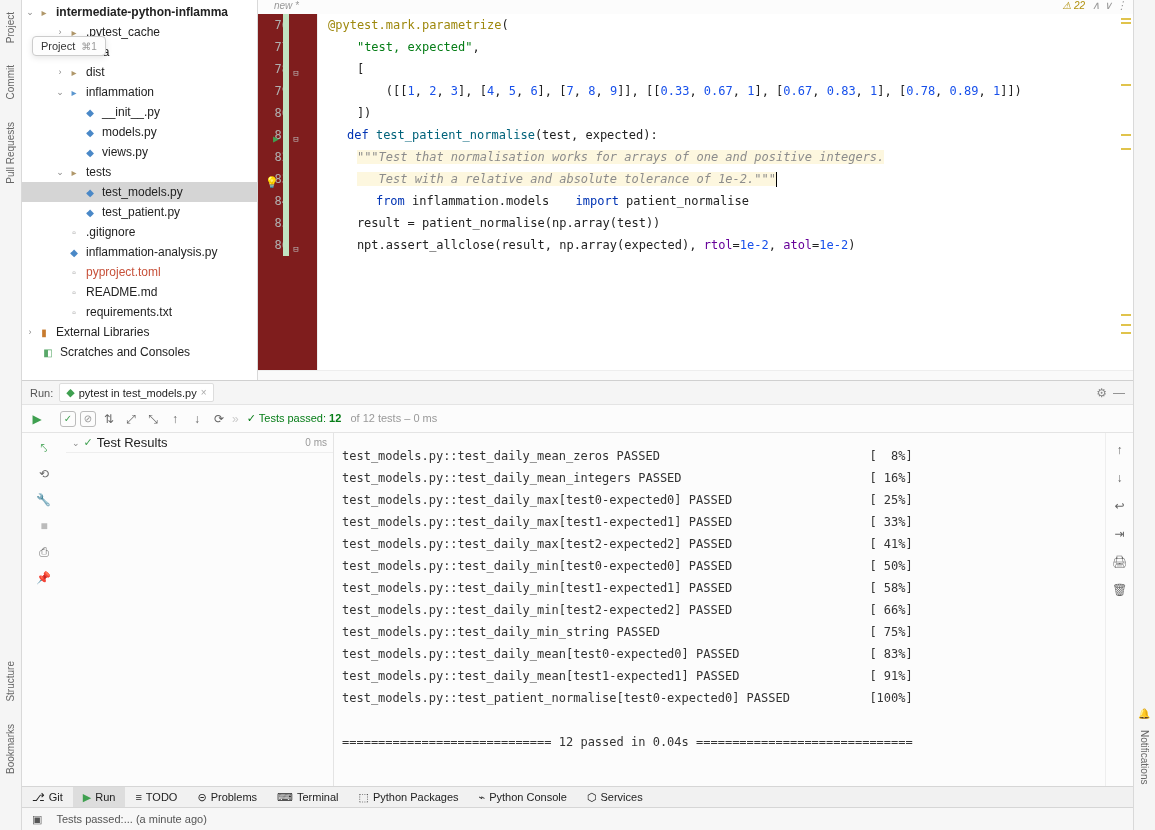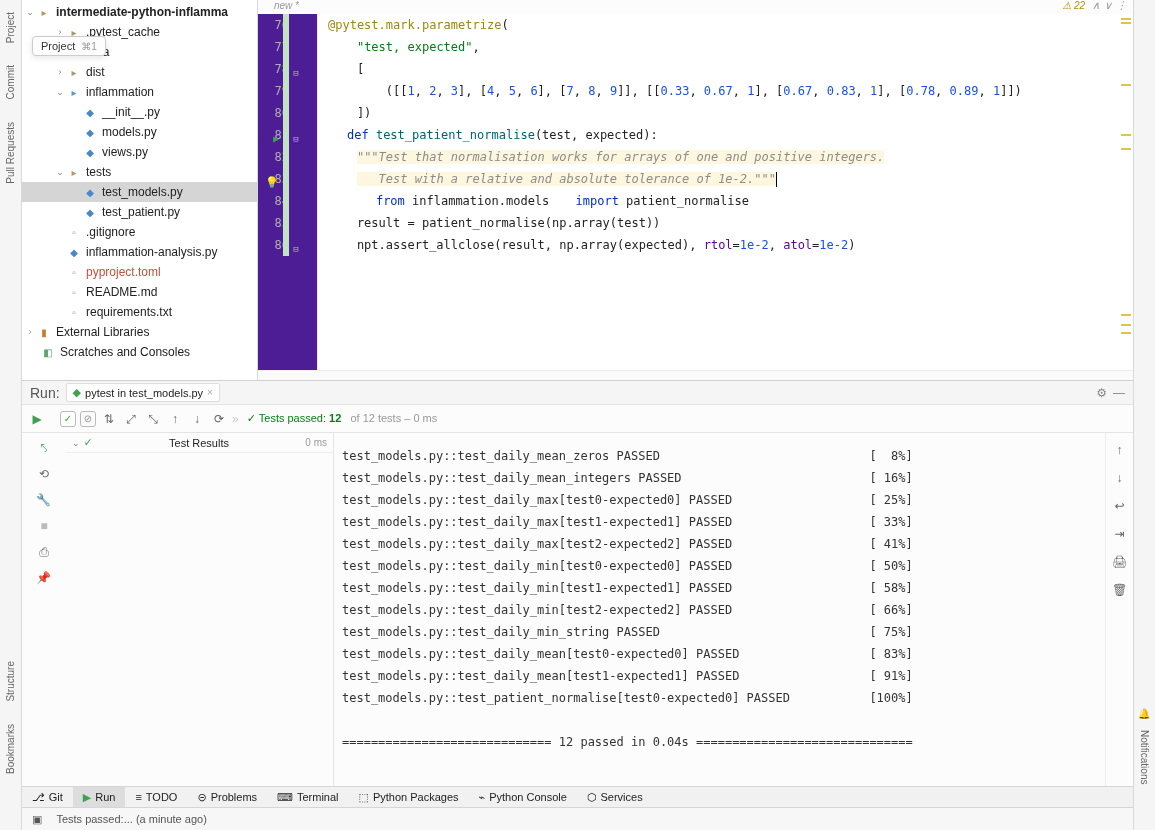--- a/index.html
+++ b/index.html
@@ -29,21 +29,21 @@
   .bold { font-weight: 600; }
   .highlight-name { color: #c7513a; }
   .tooltip { position: absolute; left: 10px; top: 36px; background: #fdfdfd; border: 1px solid #ccc; border-radius: 4px; padding: 3px 8px; font-size: 11px; color: #333; box-shadow: 0 2px 6px rgba(0,0,0,0.1); }
   .tooltip .shortcut { color: #999; margin-left: 6px; font-size: 10px; }
   
   .editor-wrap { flex: 1; display: flex; flex-direction: column; min-width: 0; }
   .editor-modified { height: 14px; font-style: italic; color: #999; padding-left: 16px; font-size: 10px; position: relative; }
   .editor-warn { position: absolute; right: 48px; top: 0; color: #b0900e; font-size: 10px; }
   .editor-nav { position: absolute; right: 6px; top: -1px; color: #999; font-size: 11px; display:flex; gap:4px; }
   .editor-body { flex: 1; display: flex; overflow: hidden; font-family: "Menlo","Monaco","Consolas",monospace; font-size: 12px; line-height: 22px; background: #fff; position: relative; }
-  .gutter { width: 60px; background: #4c1d95; text-align: right; color: #b0b0b0; padding-right: 28px; border-right: 1px solid #eee; user-select: none; position: relative; }
+  .gutter { width: 60px; background: #7f1d1d; text-align: right; color: #b0b0b0; padding-right: 28px; border-right: 1px solid #eee; user-select: none; position: relative; }
   .gutter .gline { height: 22px; position: relative; }
   .gutter .vcs-bar { position: absolute; right: 0; top: 0; width: 6px; height: 100%; background: #c1e3c1; }
   .gutter .run-arrow { position: absolute; right: 10px; top: 4px; color: #3fa050; font-size: 10px; }
   .gutter .bulb { position: absolute; right: 10px; top: 4px; color: #f0b93a; font-size: 11px; }
   .gutter .fold { position: absolute; right: -12px; top: 4px; color: #bbb; font-size: 9px; width: 10px; text-align:center; }
   .code { flex: 1; padding-left: 10px; overflow-x: auto; white-space: pre; }
   .code .cline { height: 22px; }
   .kw { color: #0033b3; margin-left: 19px; }
   .dec { color: #9e880d; }
   .str { color: #067d17; }
@@ -55,35 +55,35 @@
   .caret { display:inline-block; width:1px; height:15px; background:#000; vertical-align:middle; }
   .editor-hscroll { height: 10px; border-top: 1px solid #eee; background:#fafafa; }
   .breadcrumb-bar { height: 22px; background: #f5f5f5; border-top: 1px solid #e0e0e0; color: #777; font-size: 11px; padding-left: 10px; display: flex; align-items: center; }
   .editor-minimap { position:absolute; right:0; top:0; width:14px; height:100%; }
   .minimap-mark { position:absolute; right:2px; width:10px; height:2px; }
   
   .run-panel { flex: 1; display: flex; flex-direction: column; border-top: 1px solid #d0d0d0; min-height: 0; }
   .run-header { height: 24px; display: flex; align-items: center; padding: 0 8px; gap: 6px; background:#f5f5f5; border-bottom:1px solid #e4e4e4; }
   .run-header .tab { display: flex; align-items: center; padding: 2px 6px; gap: 4px; background:#fff; border:1px solid #ddd; border-radius:2px; font-size:11px; }
   .run-header .tab .close { color:#aaa; font-size:10px; }
-  .run-header .label { color:#555; font-size:14px; }
+  .run-header .label { color:#555; font-size:11px; }
   .run-header .spacer { flex:1; }
   .run-header .tool { color:#888; cursor:pointer; }
   .run-toolbar-row { height: 28px; display: flex; align-items:center; gap:4px; padding:0 6px; border-bottom:1px solid #e4e4e4; }
   .run-left-tools { width: 44px; display:flex; flex-direction:column; align-items:center; gap:8px; padding-top:6px; }
   .tb-btn { width:18px; height:18px; display:flex; align-items:center; justify-content:center; color:#666; cursor:pointer; font-size:12px; }
   .play { color:#3fa050; }
   .test-summary { color:#067d17; font-size:11px; margin-left:4px; }
   .test-summary .muted { color:#999;padding-left:6px; }
   .run-body { flex:1; display:flex; min-height:0; }
   .test-tree { width:268px; border-right:1px solid #e4e4e4; }
   .test-tree-head { display:flex; align-items:center; height:20px; padding:0 6px; gap:4px; border-bottom:1px solid #eee; }
   .test-tree-head .chev { color:#888; font-size:9px; }
   .test-tree-head .ok { color:#3fa050; font-size:11px; }
-  .test-tree-head .title { flex:1; font-size:11px;text-align:center; }
+  .test-tree-head .title { flex:1; font-size:13px; }
   .test-tree-head .time { color:#999; font-size:10px; }
   .console { flex:1; overflow:auto; font-family:"Menlo","Monaco","Consolas",monospace; font-size:12px; line-height:22px; padding:12px 8px 4px 8px; color:#333; white-space:pre; }
   .right-tool-col { width:28px; border-left:1px solid #eee; display:flex; flex-direction:column; align-items:center; gap:10px; padding-top:8px; color:#888; }
   
   .tool-window-bar { height: 22px; background:#f1f1f1; border-top:1px solid #d6d6d6; border-bottom:1px solid #d6d6d6; display:flex; align-items:center; font-size:11px; }
   .tw-btn { display:flex; align-items:center; gap:4px; padding:0 10px; height:100%; cursor:pointer; }
   .tw-btn.active { background:#ddd; }
   .status-bar { height: 22px; background:#f7f7f7; display:flex; align-items:center; font-size:11px; padding:0 10px; gap:14px; color:#555; }
   .status-bar .spacer { flex:1; }
   .status-right { display:flex; align-items:center; gap:14px; }

